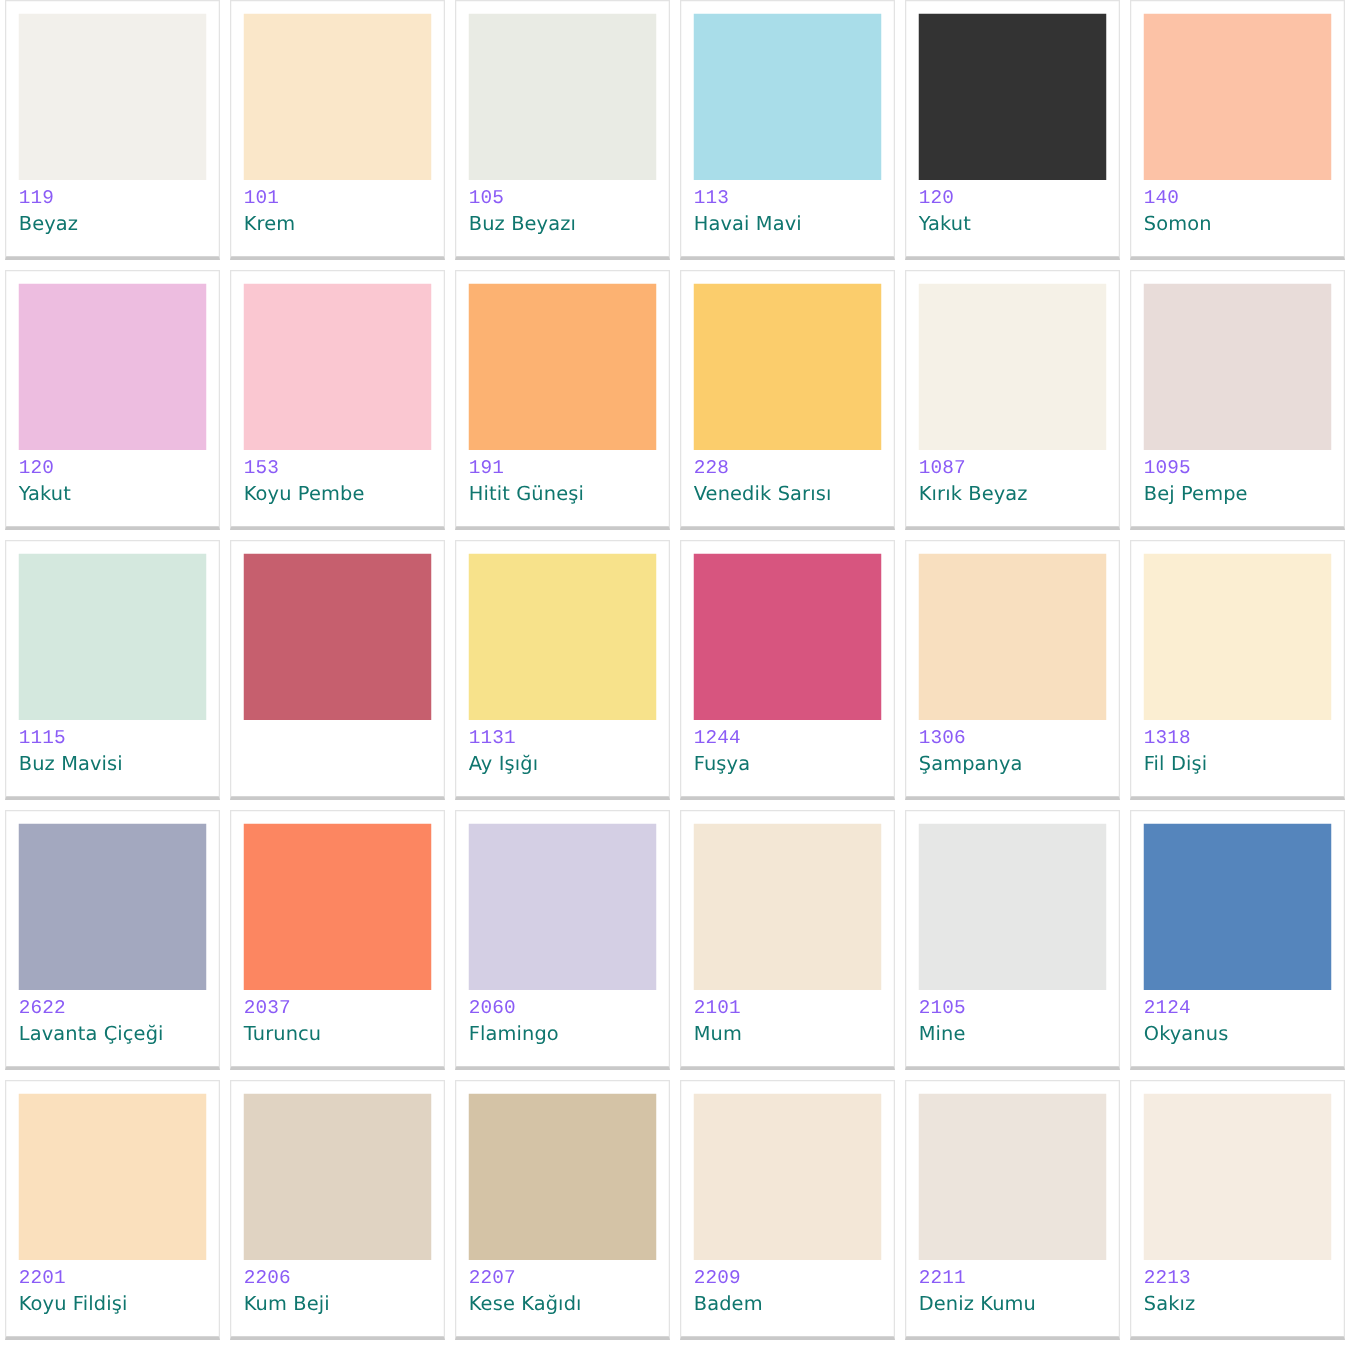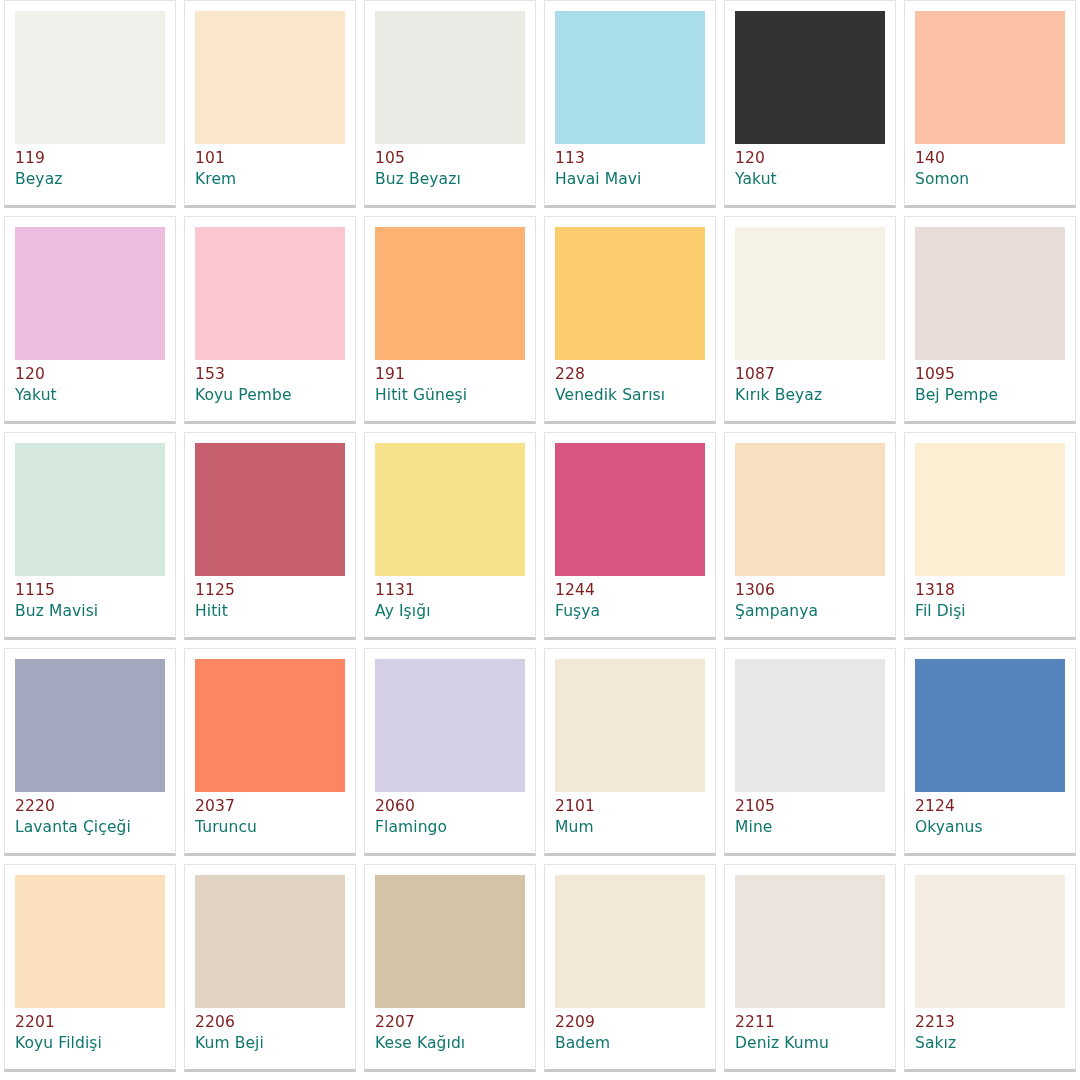--- a/index.html
+++ b/index.html
@@ -47,24 +47,25 @@
     flex: none;
   }
 
   .swatch-meta {
     padding-top: 7px;
     line-height: 1.0;
   }
 
   .swatch-code {
     font-size: 15.5px;
-    color: #7f1d1d;
+    color: #8b5cf6;
     letter-spacing: 0.1px;
     display: block;
     margin-bottom: 5px;
+    font-family: Liberation Mono, monospace;
   }
 
   .swatch-name {
     font-size: 15.5px;
     color: #0f766e;
     letter-spacing: 0.1px;
     display: block;
     white-space: nowrap;
   }
 </style>
@@ -185,24 +186,20 @@
         <div class="swatch-color" style="background-color: rgb(212, 232, 222);"></div>
         <div class="swatch-meta">
           <span class="swatch-code">1115</span>
           <span class="swatch-name">Buz Mavisi</span>
         </div>
       </div>
     </div>
     <div class="swatch-card">
       <div class="card-inner">
         <div class="swatch-color" style="background-color: rgb(198, 95, 110);"></div>
-        <div class="swatch-meta">
-          <span class="swatch-code">1125</span>
-          <span class="swatch-name">Hitit</span>
-        </div>
       </div>
     </div>
     <div class="swatch-card">
       <div class="card-inner">
         <div class="swatch-color" style="background-color: rgb(247, 226, 139);"></div>
         <div class="swatch-meta">
           <span class="swatch-code">1131</span>
           <span class="swatch-name">Ay Işığı</span>
         </div>
       </div>
@@ -231,21 +228,21 @@
         <div class="swatch-meta">
           <span class="swatch-code">1318</span>
           <span class="swatch-name">Fil Dişi</span>
         </div>
       </div>
     </div>
     <div class="swatch-card">
       <div class="card-inner">
         <div class="swatch-color" style="background-color: rgb(163, 168, 191);"></div>
         <div class="swatch-meta">
-          <span class="swatch-code">2220</span>
+          <span class="swatch-code">2622</span>
           <span class="swatch-name">Lavanta Çiçeği</span>
         </div>
       </div>
     </div>
     <div class="swatch-card">
       <div class="card-inner">
         <div class="swatch-color" style="background-color: rgb(252, 134, 97);"></div>
         <div class="swatch-meta">
           <span class="swatch-code">2037</span>
           <span class="swatch-name">Turuncu</span>

